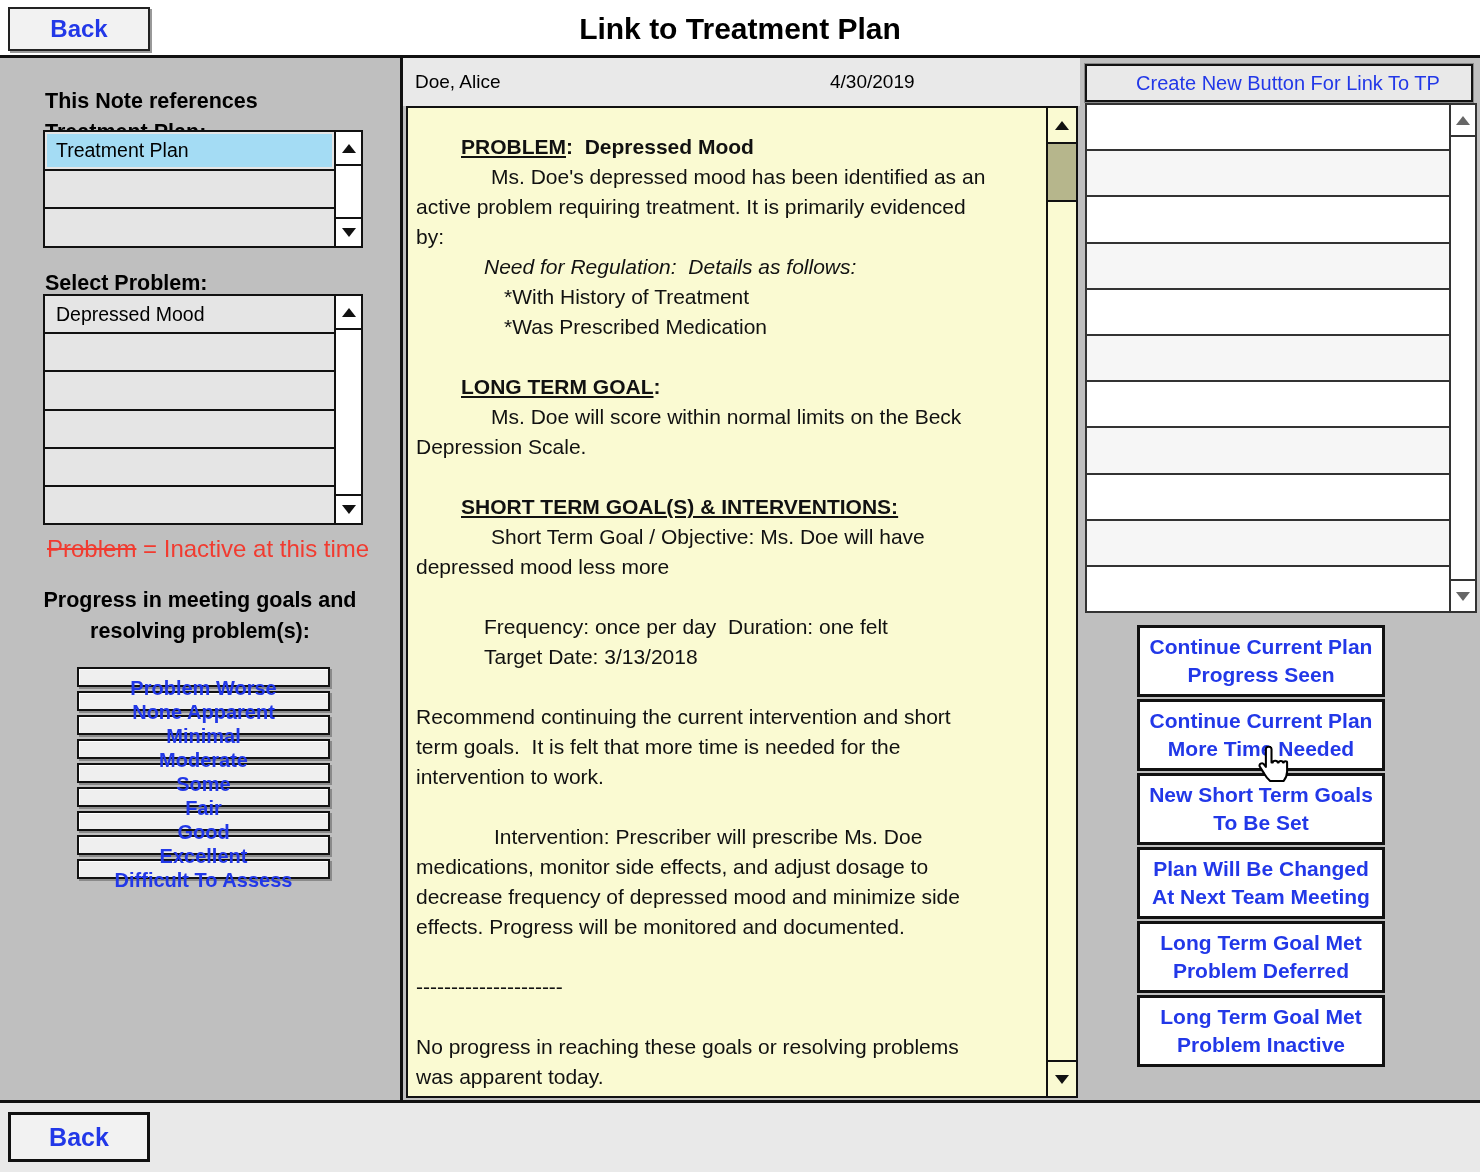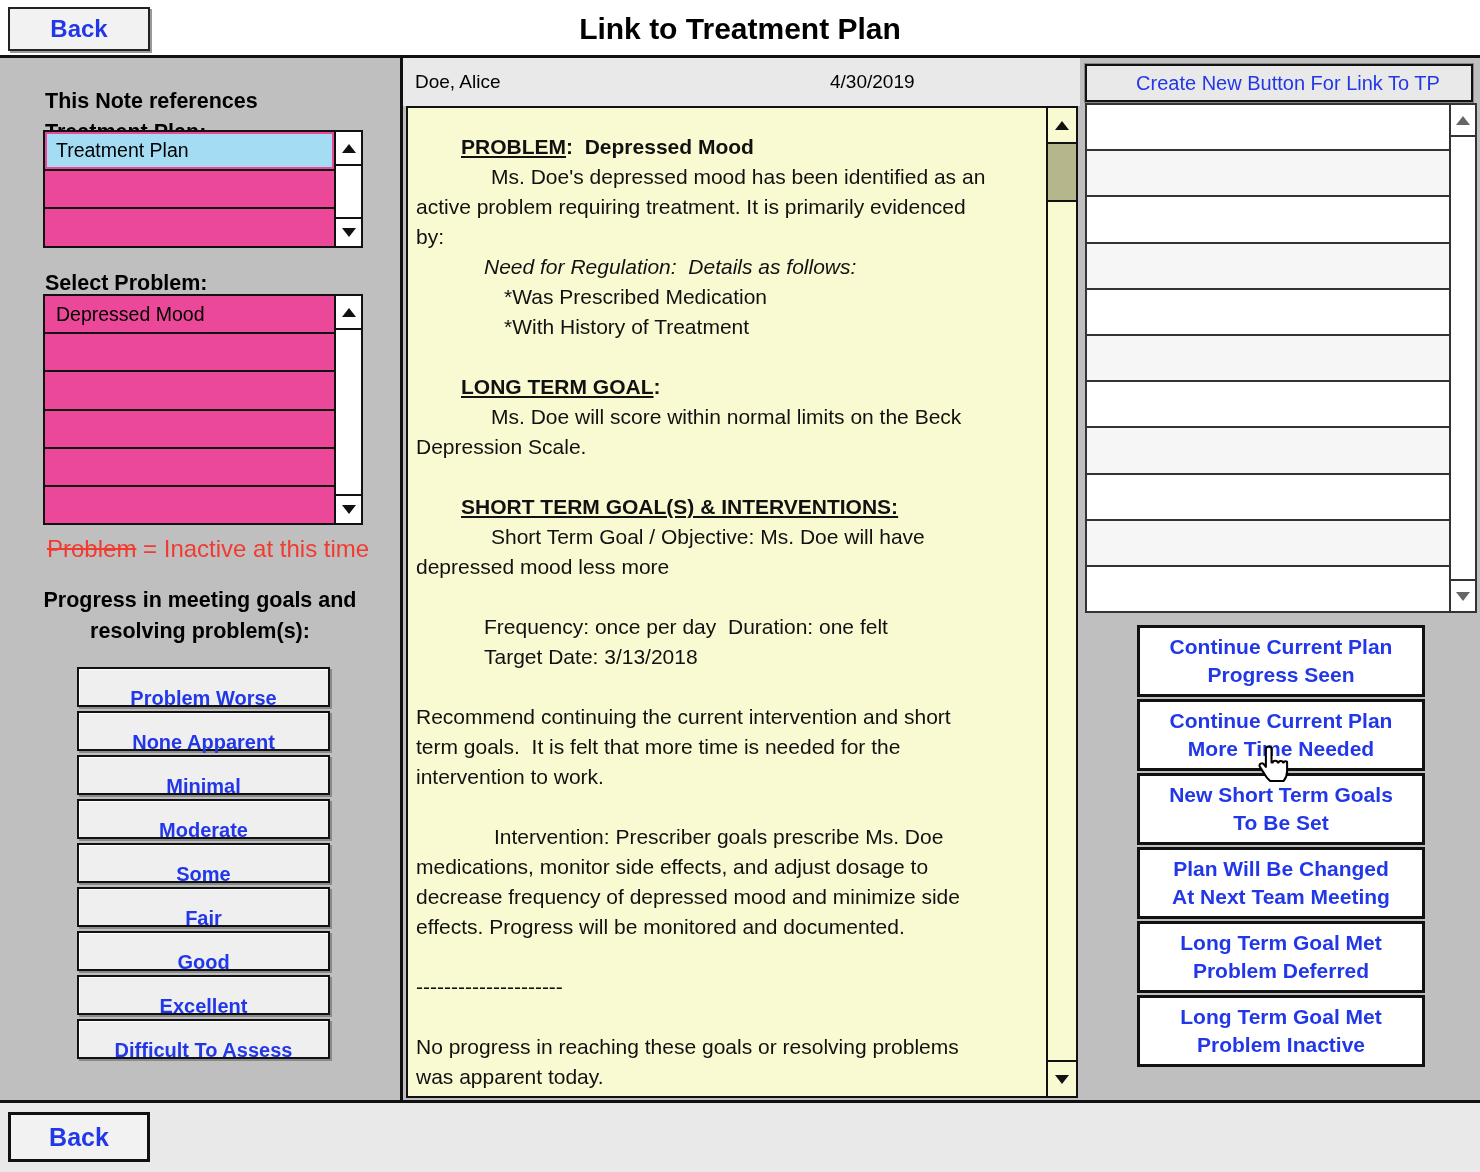--- a/index.html
+++ b/index.html
@@ -18,21 +18,21 @@
   .back-btn{position:absolute;left:8px;top:7px;width:142px;height:44px;
     background:#f2f2f2;border:2px solid #222;box-shadow:2px 2px 0 #999;
     color:var(--blue);font-size:24px;font-weight:bold;font-family:inherit;cursor:pointer;}
 
   
   .left-panel{position:absolute;left:0;top:58px;width:403px;height:1042px;
     background:var(--panel);border-right:3px solid var(--line);box-sizing:border-box;}
   .lbl{position:absolute;color:#000;font-weight:bold;font-size:21.5px;line-height:31px;}
   .lbl-noteref{left:45px;top:16px;width:312px;margin-top:12px;}
   .lbl-selprob{left:45px;top:210px;}
-  .listbox{position:absolute;background:#ec4899;border:2px solid var(--line);
+  .listbox{position:absolute;background:#e5e5e5;border:2px solid var(--line);
     box-sizing:border-box;display:flex;}
   .lb1{left:43px;top:72px;width:320px;height:118px;}
   .lb2{left:43px;top:236px;width:320px;height:231px;}
   .lrows{flex:1;display:flex;flex-direction:column;}
   .lrow{flex:1;position:relative;}
   .lrow + .lrow{border-top:2px solid var(--line);}
   .cell{position:absolute;inset:0;display:flex;align-items:center;padding-left:11px;
     font-size:19.5px;color:#000;}
   .cell.selected{inset:2px;background:var(--sel);padding-left:9px;}
   .sbar{width:25px;border-left:2px solid var(--line);display:flex;flex-direction:column;background:#fff;}
@@ -44,21 +44,21 @@
   .tri-down{width:0;height:0;border-left:7px solid transparent;border-right:7px solid transparent;
     border-top:9px solid #111;}
   .inactive-note{position:absolute;left:47px;top:477px;font-size:24px;color:var(--red);}
   .inactive-note .struck{text-decoration:line-through;}
   .progress-lbl{position:absolute;left:10px;top:527px;width:380px;text-align:center;
     font-weight:bold;font-size:21.5px;line-height:31px;color:#000;}
   .progress-buttons{position:absolute;left:77px;top:609px;width:253px;}
   .pbtn{display:block;width:253px;height:20px;margin-bottom:4px;background:#efefef;
     border:2px solid var(--line);box-shadow:2px 2px 0 #8a8a8a, inset 1px 1px 0 #fff;
     color:var(--blue);font-weight:bold;font-size:20px;font-family:inherit;
-    box-sizing:border-box;cursor:pointer;padding:18px;}
+    box-sizing:border-box;cursor:pointer;padding:8px;}
 
   
   .center{position:absolute;left:403px;top:58px;width:677px;height:1042px;background:var(--panel);}
   .doc-header{position:absolute;left:0;top:0;width:731px;height:48px;background:var(--bar);text-align:center;}
   .patient{position:absolute;left:12px;top:13px;font-size:19px;color:#000;}
   .docdate{position:absolute;left:427px;top:13px;font-size:19px;color:#000;}
   .doc{position:absolute;left:3px;top:48px;width:672px;height:992px;background:var(--docbg);
     border:2px solid var(--line);box-sizing:border-box;display:flex;}
   .doc-text{flex:1;padding:24px 2px 0 8px;font-size:21px;line-height:30px;color:#111;overflow:hidden;}
   .dline{white-space:pre;}
@@ -84,21 +84,21 @@
   .rrow.alt{background:#f6f6f6;}
   .rrow + .rrow{border-top:2px solid #333;}
   .rsbar{width:26px;border:2px solid #333;border-left:none;display:flex;flex-direction:column;
     background:#fff;box-sizing:border-box;}
   .rsbar .tri-up{border-bottom-color:#666;}
   .rsbar .tri-down{border-top-color:#666;}
   .rsbar .sb-up{height:30px;border-bottom:2px solid #333;}
   .rsbar .sb-down{height:30px;border-top:2px solid #333;}
   .action-buttons{position:absolute;left:57px;top:567px;width:288px;}
   .abtn{display:flex;flex-direction:column;align-items:center;justify-content:center;
-    width:288px;height:72px;margin-bottom:2px;background:#fff;border:3px solid var(--line);
+    width:248px;height:72px;margin-bottom:2px;background:#fff;border:3px solid var(--line);
     color:var(--blue);font-weight:bold;font-size:21px;line-height:1.33;font-family:inherit;
     box-sizing:border-box;cursor:pointer;}
 
   
   .footer{position:absolute;left:0;top:1100px;width:1480px;height:72px;background:var(--bar);
     border-top:3px solid var(--line);box-sizing:border-box;}
   .footer .back-btn{left:8px;top:9px;width:142px;height:50px;border:3px solid var(--line);
     box-shadow:none;font-size:25px;}
 
   
@@ -197,39 +197,39 @@
       <span class="patient">Doe, Alice</span>
       <span class="docdate">4/30/2019</span>
     </div>
     <div class="doc">
       <div class="doc-text" id="doc-text">
           <div class="dline" style="padding-left: 45px;"><span class="seg-b seg-u">PROBLEM</span><span class="seg-b">:  </span><span class="seg-b">Depressed Mood</span></div>
           <div class="dline" style="padding-left: 75px;"><span class="">Ms. Doe's depressed mood has been identified as an</span></div>
           <div class="dline" style="padding-left: 0px;"><span class="">active problem requiring treatment. It is primarily evidenced</span></div>
           <div class="dline" style="padding-left: 0px;"><span class="">by:</span></div>
           <div class="dline" style="padding-left: 68px;"><span class="seg-i">Need for Regulation:  Details as follows:</span></div>
+          <div class="dline" style="padding-left: 88px;"><span class="">*With History of Treatment</span></div>
           <div class="dline" style="padding-left: 88px;"><span class="">*Was Prescribed Medication</span></div>
-          <div class="dline" style="padding-left: 88px;"><span class="">*With History of Treatment</span></div>
           <div class="dline">&nbsp;</div>
           <div class="dline" style="padding-left: 45px;"><span class="seg-b seg-u">LONG TERM GOAL</span><span class="seg-b">:</span></div>
           <div class="dline" style="padding-left: 75px;"><span class="">Ms. Doe will score within normal limits on the Beck</span></div>
           <div class="dline" style="padding-left: 0px;"><span class="">Depression Scale.</span></div>
           <div class="dline">&nbsp;</div>
           <div class="dline" style="padding-left: 45px;"><span class="seg-b seg-u">SHORT TERM GOAL(S) &amp; INTERVENTIONS:</span></div>
           <div class="dline" style="padding-left: 75px;"><span class="">Short Term Goal / Objective: Ms. Doe will have</span></div>
           <div class="dline" style="padding-left: 0px;"><span class="">depressed mood less more</span></div>
           <div class="dline">&nbsp;</div>
           <div class="dline" style="padding-left: 68px;"><span class="">Frequency: once per day  Duration: one felt</span></div>
           <div class="dline" style="padding-left: 68px;"><span class="">Target Date: 3/13/2018</span></div>
           <div class="dline">&nbsp;</div>
           <div class="dline" style="padding-left: 0px;"><span class="">Recommend continuing the current intervention and short</span></div>
           <div class="dline" style="padding-left: 0px;"><span class="">term goals.  It is felt that more time is needed for the</span></div>
           <div class="dline" style="padding-left: 0px;"><span class="">intervention to work.</span></div>
           <div class="dline">&nbsp;</div>
-          <div class="dline" style="padding-left: 78px;"><span class="">Intervention: Prescriber goals prescribe Ms. Doe</span></div>
+          <div class="dline" style="padding-left: 78px;"><span class="">Intervention: Prescriber will prescribe Ms. Doe</span></div>
           <div class="dline" style="padding-left: 0px;"><span class="">medications, monitor side effects, and adjust dosage to</span></div>
           <div class="dline" style="padding-left: 0px;"><span class="">decrease frequency of depressed mood and minimize side</span></div>
           <div class="dline" style="padding-left: 0px;"><span class="">effects. Progress will be monitored and documented.</span></div>
           <div class="dline">&nbsp;</div>
           <div class="dline" style="padding-left: 0px;"><span class="">---------------------</span></div>
           <div class="dline">&nbsp;</div>
           <div class="dline" style="padding-left: 0px;"><span class="">No progress in reaching these goals or resolving problems</span></div>
           <div class="dline" style="padding-left: 0px;"><span class="">was apparent today.</span></div>
         </div>
       <div class="doc-sb">

